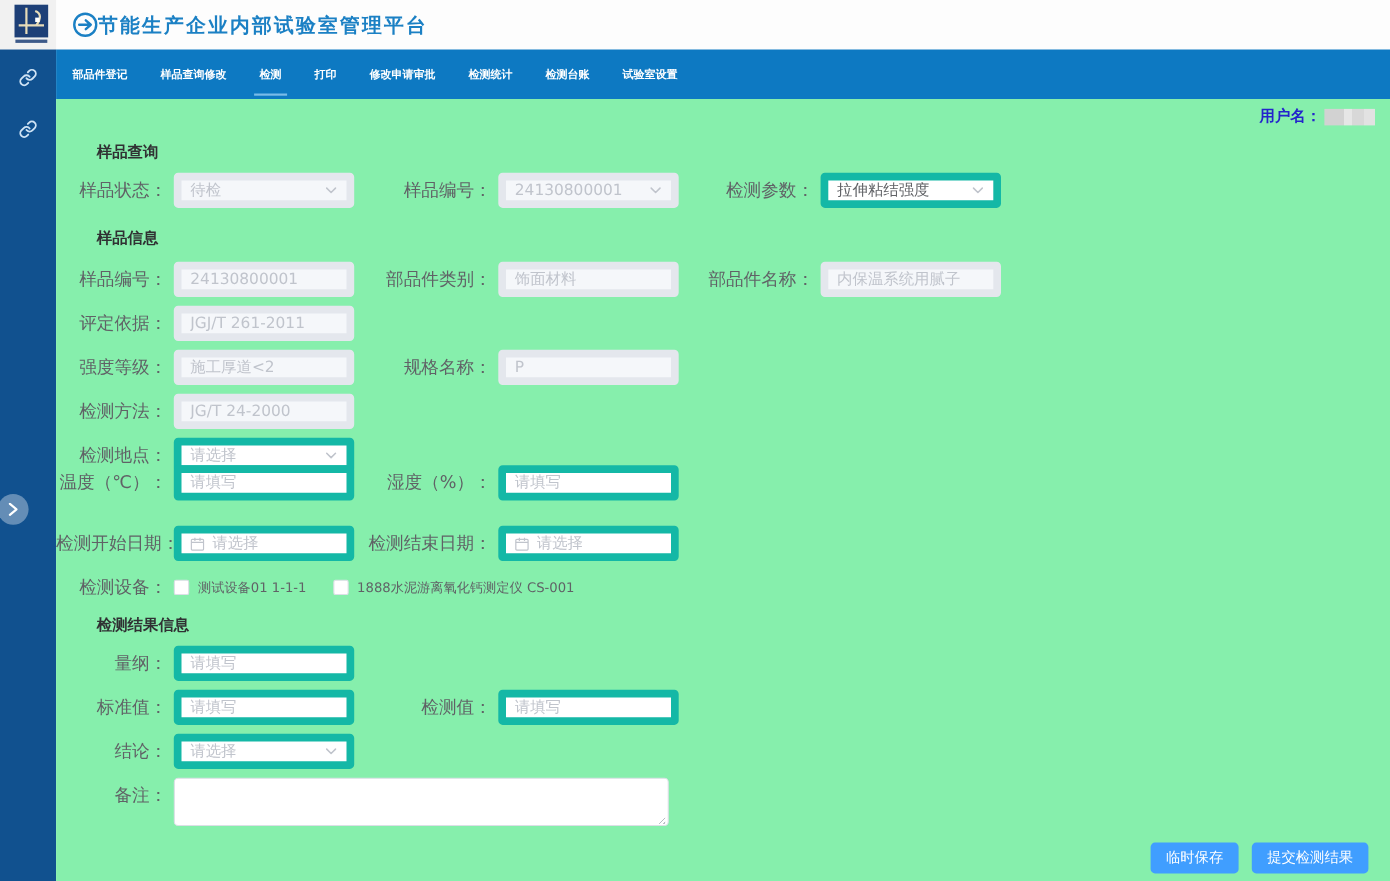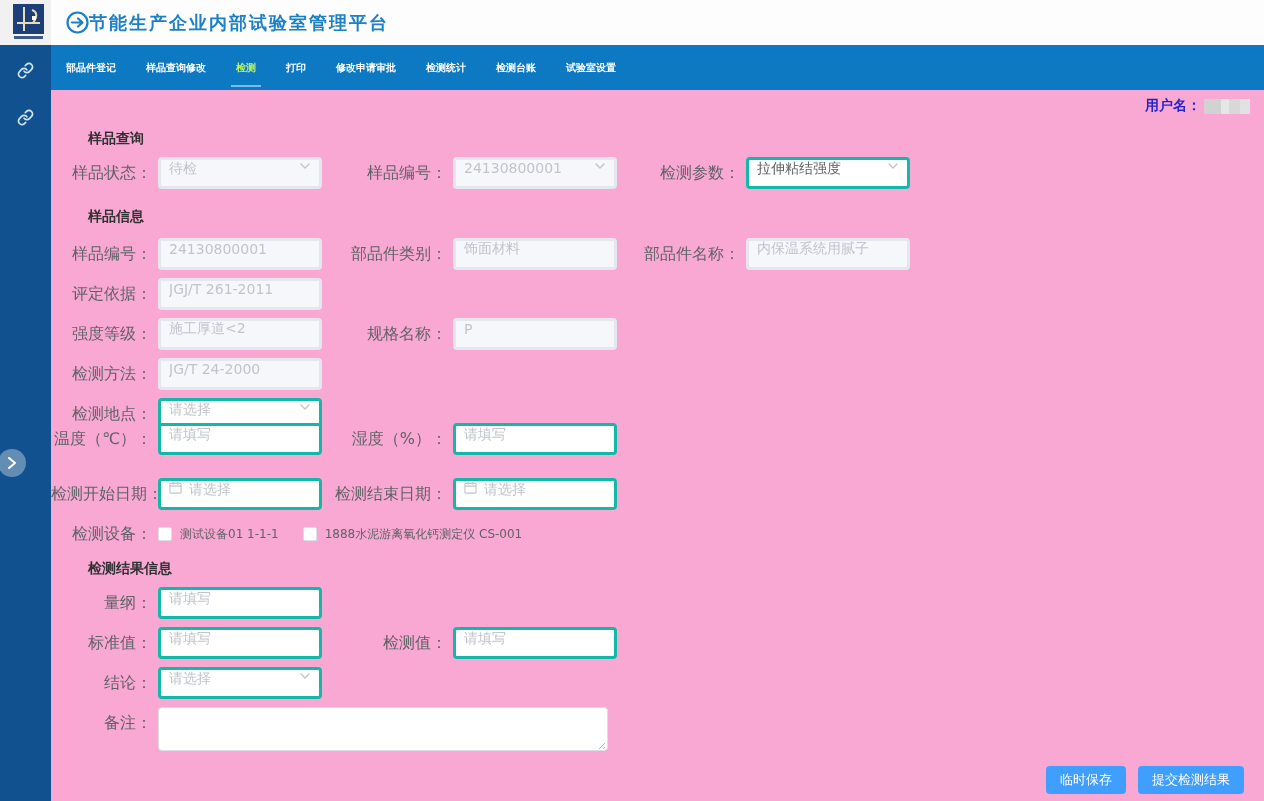--- a/index.html
+++ b/index.html
@@ -19,42 +19,42 @@
   .side-icon { position:absolute; left:17px; cursor:pointer; }
   .side-icon.one { top:17px; }
   .side-icon.two { top:64px; }
   .expander { position:absolute; left:-2px; top:404px; width:28px; height:28px; border-radius:50%;
               background:rgba(255,255,255,.35); display:flex; align-items:center; justify-content:center; cursor:pointer; }
 
   
   .navbar { position:absolute; left:51px; top:45px; width:1213px; height:45px; background:#0d79c2; display:flex; }
   .tab { display:flex; align-items:center; padding:0 15px; color:#ffffff; font-size:10px; font-weight:bold;
          position:relative; cursor:pointer; white-space:nowrap; }
-  .tab.active { color:#bef264;font-family:Liberation Mono, monospace; }
+  .tab.active { color:#ffffff;font-family:Liberation Mono, monospace; }
   .tab.active::after { content:""; position:absolute; left:10px; right:10px; bottom:3px; height:2px; background:#79bbe8; }
 
   
-  .content { position:absolute; left:51px; top:90px; width:1213px; height:711px; background:#f9a8d4; }
+  .content { position:absolute; left:51px; top:90px; width:1213px; height:711px; background:#86efac; }
   .username { position:absolute; top:7px; right:14px; font-size:14px; font-weight:bold; color:#2424cc;
               display:flex; align-items:center; }
   .redact { width:46px; height:15px; margin-left:3px;
             background:linear-gradient(90deg,#d2d2d2 0 38%,#e6e6e6 38% 55%,#d8d8d8 55% 78%,#e2e2e2 78% 100%); }
 
   .section-title { position:absolute; left:37px; font-size:14px; font-weight:bold; color:#303133; }
   .t-query  { top:40px; }
   .t-info   { top:118px; }
   .t-result { top:470px; }
 
   .row { position:absolute; left:0; display:flex; align-items:center; height:32px; }
   .row.top-align { align-items:flex-start; height:auto; }
   .lbl { font-size:16px; color:#606266; text-align:right; padding-right:6px; flex:none; line-height:32px; white-space:nowrap; }
   .lbl.c1 { width:107px; } .lbl.c2 { width:131px; } .lbl.c3 { width:129px; }
 
-  .ctrl { width:164px; height:32px; border:3px solid #14b8a6; border-radius:4px; background:#fff;
-          display:flex; align-items:flex-start; padding:0 8px; font-size:14px; color:#606266; flex:none; }
+  .ctrl { width:164px; height:32px; border:7px solid #14b8a6; border-radius:4px; background:#fff;
+          display:flex; align-items:center; padding:0 8px; font-size:14px; color:#606266; flex:none; }
   .ctrl.disabled { background:#f5f7fa; border-color:#e4e7ed; color:#c0c4cc; }
   .ctrl .val { flex:1 1 auto; overflow:hidden; white-space:nowrap; }
   .ctrl .ph  { color:#c0c4cc; }
   .ctrl input { border:none; outline:none; background:transparent; width:100%; font-size:14px;
                 color:#606266; font-family:inherit; }
   .ctrl input::placeholder { color:#c0c4cc; }
   .ctrl.disabled input { color:#c0c4cc; }
   .chev { margin-left:auto; flex:none; display:flex; }
   .cal-icon { margin-right:7px; flex:none; display:flex; }
 

